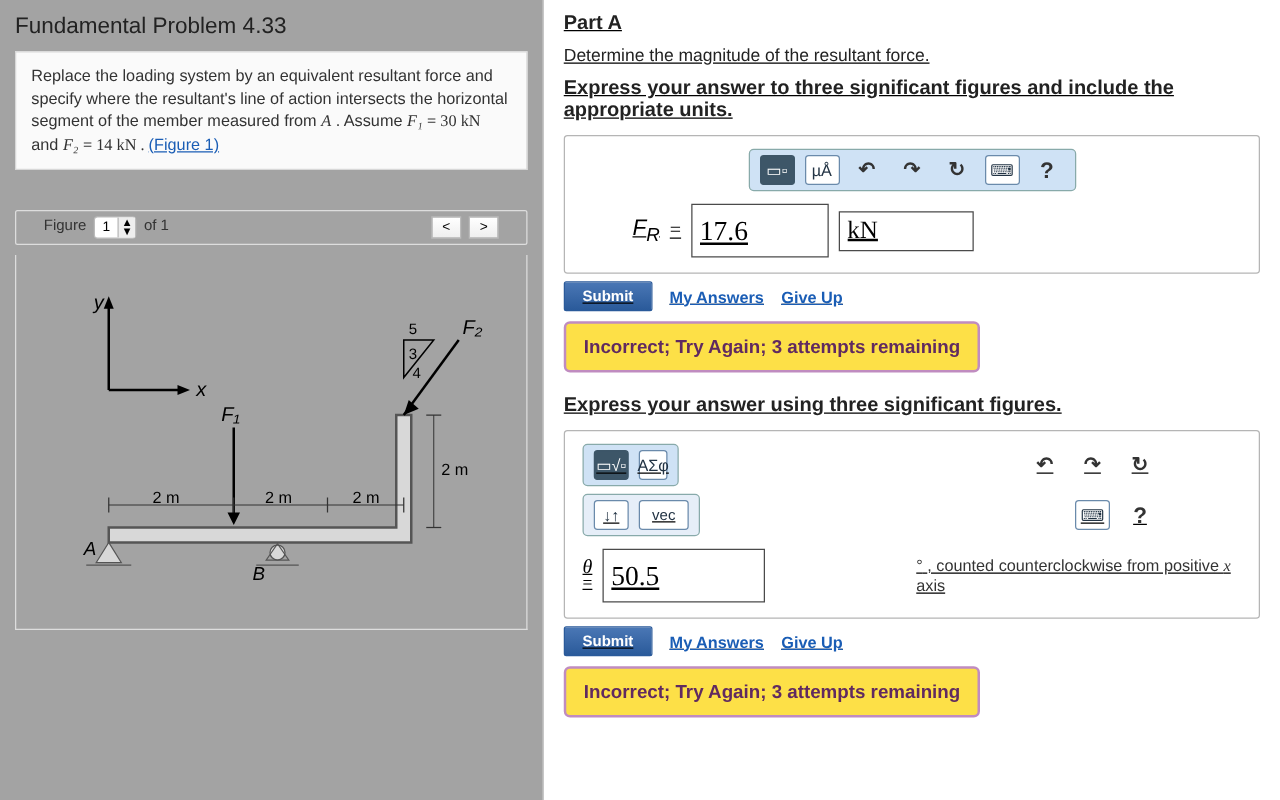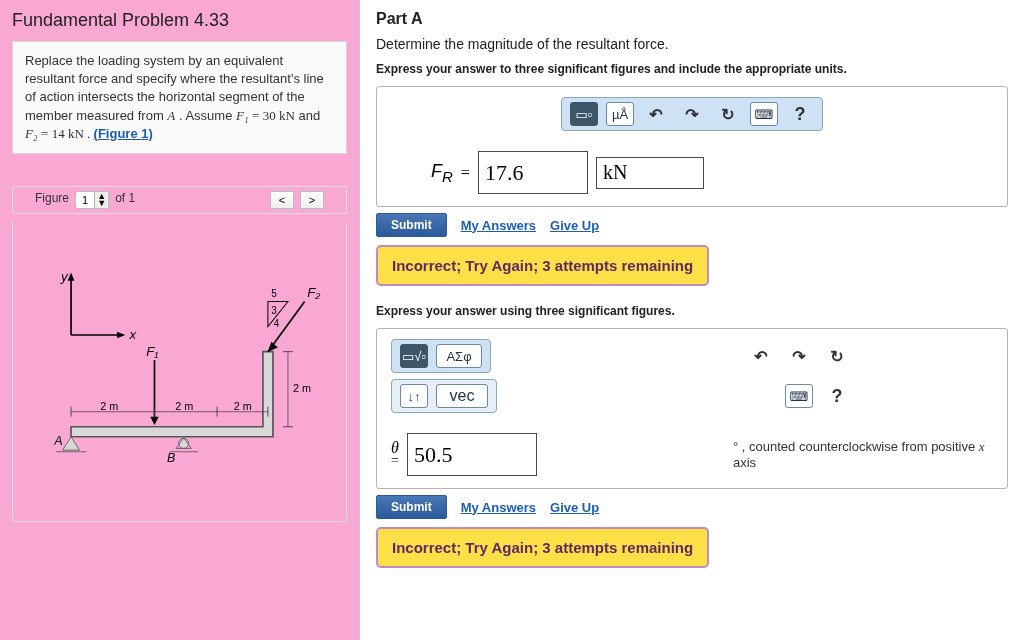--- a/index.html
+++ b/index.html
@@ -1,46 +1,46 @@
 <!DOCTYPE html>
 <html><head>
 <meta charset="utf-8">
 <style>
   * { box-sizing: border-box; margin: 0; padding: 0; font-family: Arial, Helvetica, sans-serif; }
   body { background: #fff; width: 1024px; height: 640px; overflow: hidden; }
   .layout { display: flex; height: 100%; }
-  .left-col { width: 360px; border-right: 1px solid #ccc; padding: 10px 12px; background:#f9a8d4;}
-  .right-col { flex: 1; padding: 10px 16px; overflow-y: auto; }
+  .left-col { width: 435px; border-right: 1px solid #ccc; padding: 10px 12px; background:#a3a3a3;}
+  .right-col { flex: 1; padding: 10px 16px; overflow-y: auto; text-decoration: underline; }
   .big-title { font-size: 18px; color: #222; margin-bottom: 10px; font-weight: normal;}
   .desc-box { border: 1px solid #d8d8d8; background: #fafafa; padding: 10px 12px; font-size: 13px; color: #333; line-height: 1.4; }
-  .desc-box a { color: #1a5db5; text-decoration: underline; font-weight: bold; }
+  .desc-box a { color: #1a5db5; text-decoration: underline; }
   .italic { font-style: italic; font-family: 'Times New Roman', serif;}
   .serif { font-family: 'Times New Roman', serif;}
 
   .fig-head { display:flex; align-items:flex-start; gap:6px; margin-top:32px; margin-bottom:8px; border:1px solid #ddd; padding:4px 22px; border-radius:2px;}
   .fig-head .label { font-size: 12px; color:#333;}
   .stepper { display:inline-flex; align-items:center; border:1px solid #bbb; border-radius:3px; font-size:11px; background:#fff;}
   .stepper .num { padding:1px 6px; }
   .stepper .arrows { width:14px; text-align:center; font-size:9px; line-height:7px; padding:1px 0; background:#eee; border-left:1px solid #bbb;}
   .fig-nav-btn { border:1px solid #bbb; background:linear-gradient(#fff,#eee); width:24px; height:18px; font-size:11px;}
   
   .fig-body { border:1px solid #ddd; border-top:none; padding:8px; min-height:300px;}
   .figure-svg { width:100%; height:260px;}
 
   .part-title { font-size: 16px; font-weight: bold; color:#222; margin-bottom:8px;}
   .question-line { font-size: 14px; color:#222; margin-bottom:10px;}
-  .instruction { font-size: 12px; font-weight: bold; color:#222; margin-bottom:10px;}
+  .instruction { font-size: 16px; font-weight: bold; color:#222; margin-bottom:10px;}
 
   .ans-box { border:1px solid #b5b5b5; border-radius:3px; padding:10px 14px 12px; margin-bottom:6px;}
   .tool-palette { display:inline-flex; align-items:center; background:#cfe2f5; border:1px solid #8aa; border-radius:4px; padding:4px 8px; gap:8px;}
   .tool { width:28px; height:24px; border:1px solid #6a8aab; border-radius:3px; background:#fff; display:flex; align-items:center; justify-content:center; font-size:13px; color:#234;}
   .tool.dark { background:#3d5668; color:#fff; border-color:#3d5668;}
   .tool.nobrd { border:none; background:transparent; font-size:16px; font-weight:bold; color:#333;}
   
-  .answer-row { display:flex; align-items:center; gap:8px; margin-top:20px;}
+  .answer-row { display:flex; align-items:center; gap:8px; margin-top:10px;}
   .var-label { font-style: italic; font-family:'Times New Roman',serif; font-size:18px; }
   .eq { font-size:16px; font-family:'Times New Roman',serif;}
   .answer-input { border:1px solid #4a4a4a; font-size:22px; padding:2px 6px; font-family:'Times New Roman',serif; width:110px; height:43px;}
   .unit-input { border:1px solid #4a4a4a; font-size:20px; padding:2px 6px; font-family:'Times New Roman',serif; width:108px; height:32px;}
   .postfix { font-size:13px; color:#333; max-width:260px;}
   
   .submit-row { display:flex; align-items:center; gap:14px; margin-top:6px; margin-bottom:8px;}
   .submit-btn { background: linear-gradient(#4a77b5,#2a5a9a); color:#fff; border:1px solid #2a5a9a; padding:4px 14px; font-size:12px; font-weight:bold; border-radius:2px;}
   .link { color:#1a5db5; font-size:13px; text-decoration: underline; font-weight:bold;}
   .feedback { border:2px solid #c08cc0; background:#fde047; color:#602a60; font-weight:bold; padding:10px 14px; border-radius:5px; font-size:15px; display:inline-block;}
@@ -159,32 +159,32 @@
     </div>
     <div class="feedback">Incorrect; Try Again; 3 attempts remaining</div>
 
     
     <div class="part-b">
       <div class="instruction">Express your answer using three significant figures.</div>
       <div class="ans-box">
         <div class="tool-row2">
           <div class="tool-palette">
             <div class="tool dark">▭√▫</div>
-            <div class="tool" style="width:46px">ΑΣφ</div>
+            <div class="tool" style="width:23px">ΑΣφ</div>
           </div>
           <div class="tool-row2-right">
             <div class="tool nobrd">↶</div>
             <div class="tool nobrd">↷</div>
             <div class="tool nobrd">↻</div>
           </div>
         </div>
         <div class="tool-row2" style="margin-top:6px;">
           <div class="tool-palette" style="background:#e6eef8;">
             <div class="tool">↓↑</div>
-            <div class="tool" style="width:52px;font-size:16px">vec</div>
+            <div class="tool" style="width:40px;font-size:12px">vec</div>
           </div>
           <div class="tool-row2-right">
             <div class="tool">⌨</div>
             <div class="tool nobrd" style="font-size:18px">?</div>
           </div>
         </div>
         <div class="answer-row">
           <span style="display:inline-block; text-align:center; line-height:0.9;">
             <span class="var-label" style="font-size:16px;display:block;">θ</span>
             <span class="eq" style="font-size:14px;display:block;">=</span>

